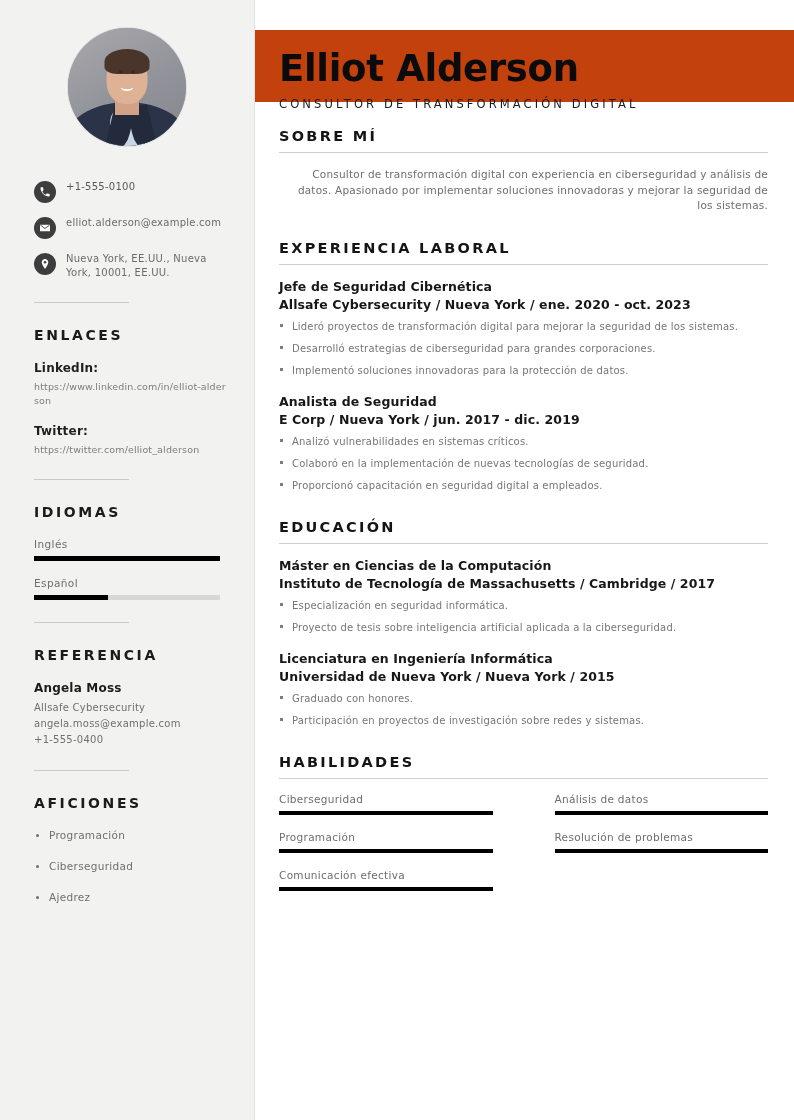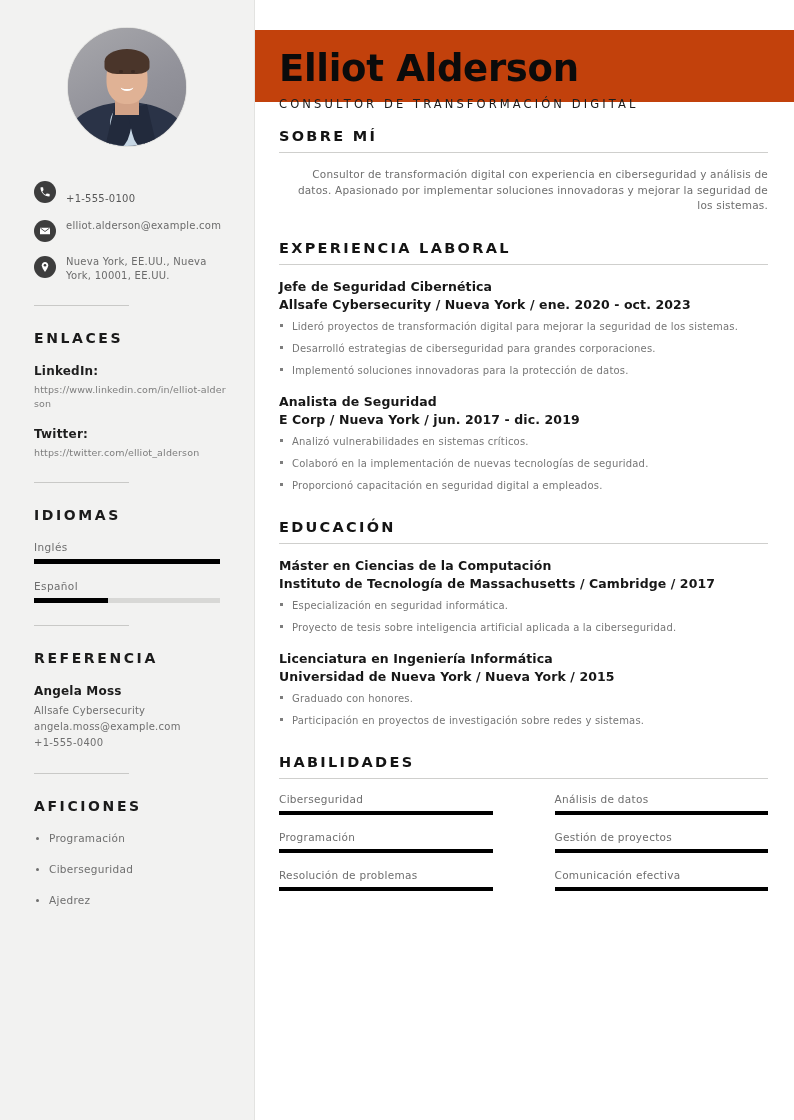--- a/index.html
+++ b/index.html
@@ -146,21 +146,21 @@
     margin-top: 1px;
   }
   .cicon svg { display: block; }
   .contact-text {
     font-size: 10px;
     line-height: 14px;
     color: #6b6b6b;
     word-break: break-word;
     letter-spacing: .25px;
   }
-  .contact-text.phone { color: #575757; margin-top: 12px; }
+  .contact-text.phone { color: #575757; }
 
   .sb-divider {
     width: 95px;
     height: 1px;
     background: #c9c9c7;
     margin: 22px 0 24px 34px;
   }
 
   .sb-title {
     font-size: 14px;
@@ -534,26 +534,20 @@
               <div class="skill-fill" style="width: 100%;"></div>
             </div>
           </div>
           <div>
             <div class="skill-name">Programación</div>
             <div class="skill-track">
               <div class="skill-fill" style="width: 100%;"></div>
             </div>
           </div>
           <div>
-            <div class="skill-name">Gestión de proyectos</div>
-            <div class="skill-track">
-              <div class="skill-fill" style="width: 100%;"></div>
-            </div>
-          </div>
-          <div>
             <div class="skill-name">Resolución de problemas</div>
             <div class="skill-track">
               <div class="skill-fill" style="width: 100%;"></div>
             </div>
           </div>
           <div>
             <div class="skill-name">Comunicación efectiva</div>
             <div class="skill-track">
               <div class="skill-fill" style="width: 100%;"></div>
             </div>

